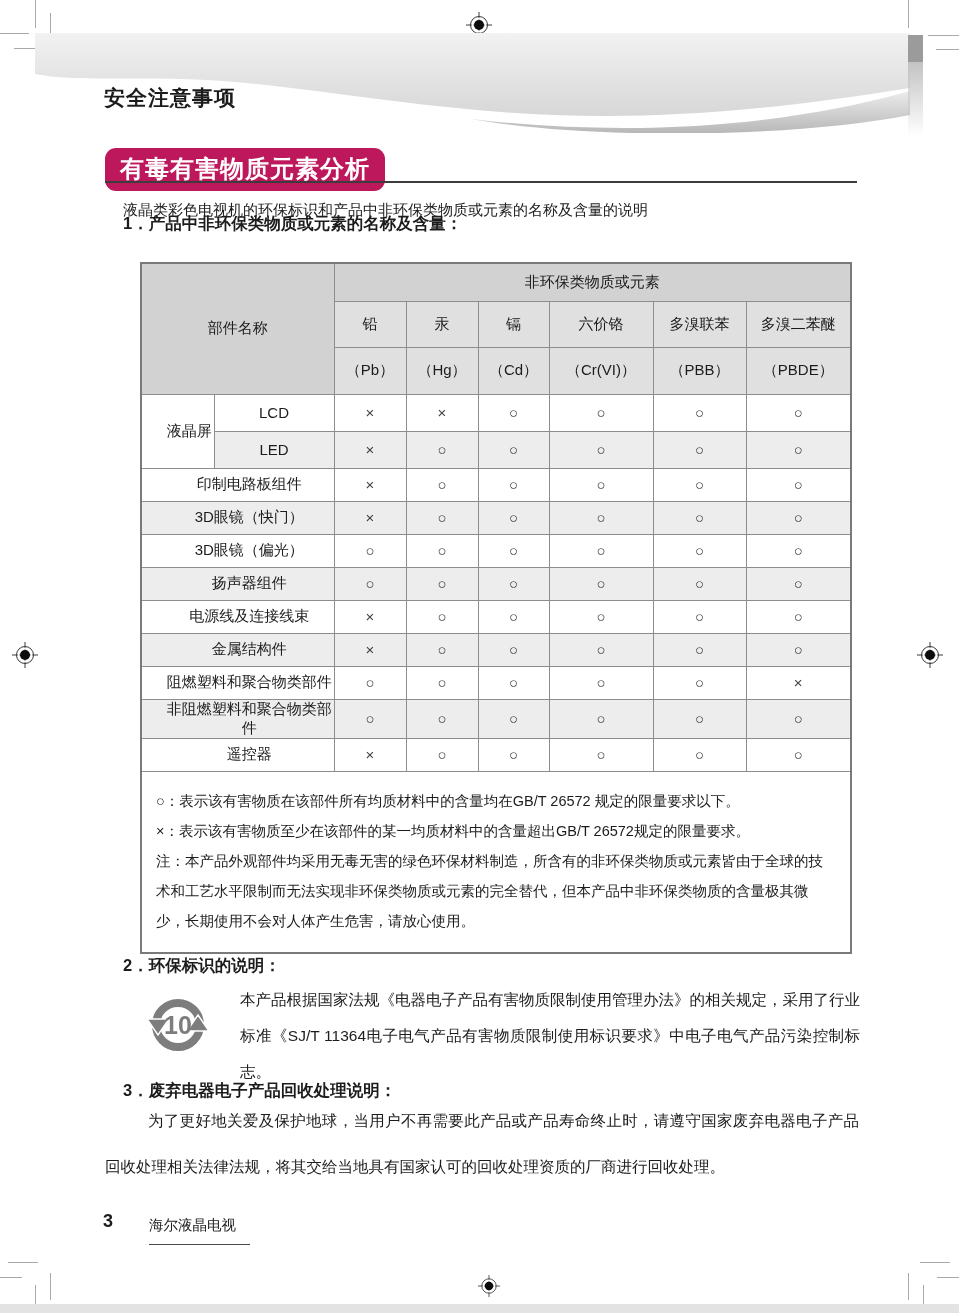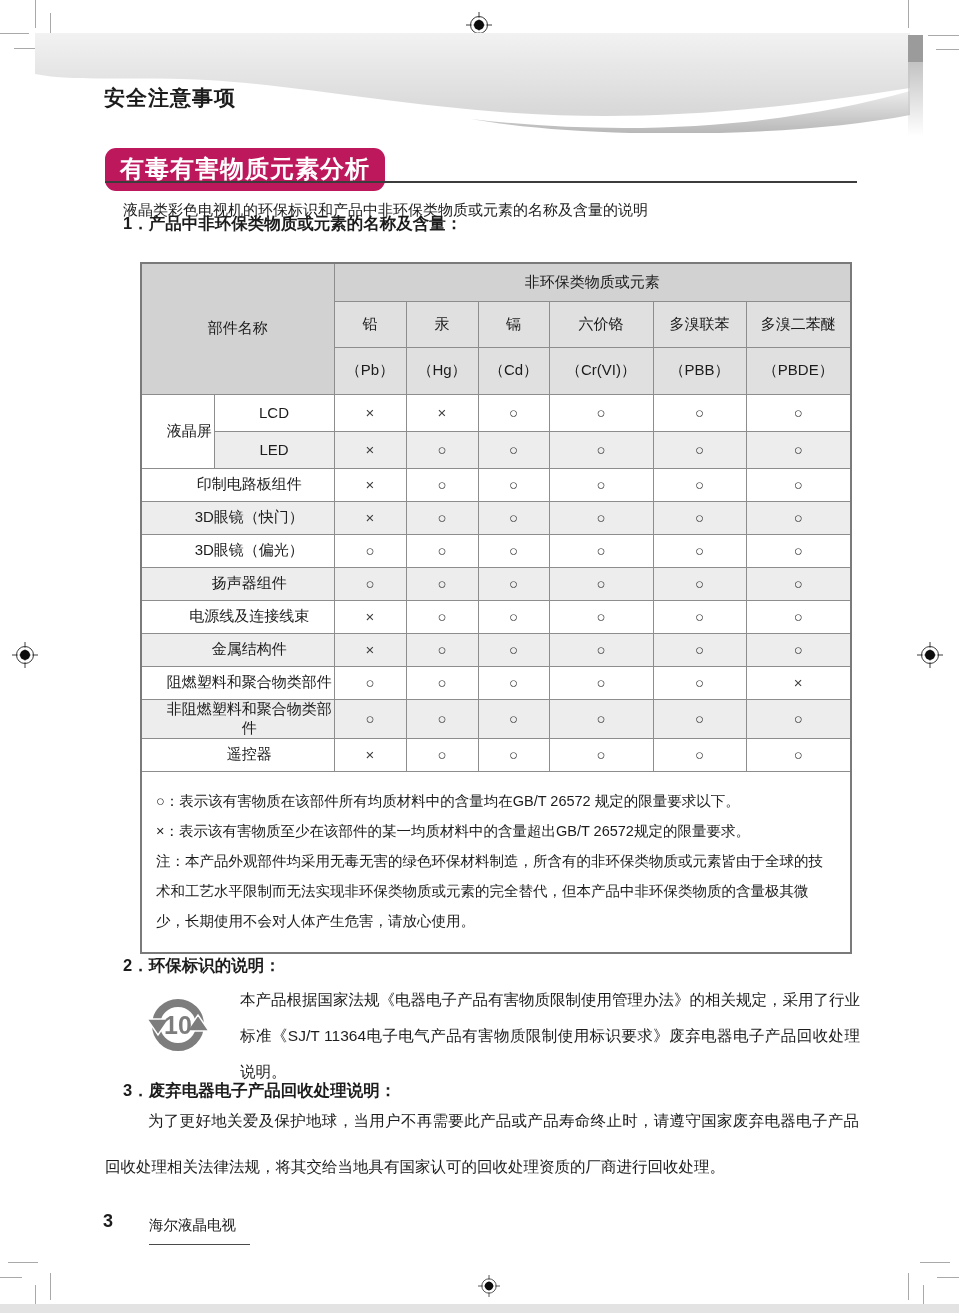--- a/index.html
+++ b/index.html
@@ -289,21 +289,21 @@
     </tbody>
   </table>
 
   <div class="h-num h2">2．环保标识的说明：</div>
   <svg class="epup" viewBox="0 0 64 64">
     <circle cx="32" cy="32" r="22" fill="none" stroke="#7d7d7d" stroke-width="8"></circle>
     <polygon points="1,26 23,26 12,42" fill="#7d7d7d" stroke="#fff" stroke-width="1.5"></polygon>
     <polygon points="41,38 63,38 52,22" fill="#7d7d7d" stroke="#fff" stroke-width="1.5"></polygon>
     <text x="32" y="41" text-anchor="middle" font-size="25" font-weight="bold" fill="#7d7d7d" font-family="Liberation Sans, DejaVu Sans, sans-serif">10</text>
   </svg>
-  <div class="s2-body">本产品根据国家法规《电器电子产品有害物质限制使用管理办法》的相关规定，采用了行业标准《SJ/T 11364电子电气产品有害物质限制使用标识要求》废弃电器电子产品回收处理说明。</div>
+  <div class="s2-body">本产品根据国家法规《电器电子产品有害物质限制使用管理办法》的相关规定，采用了行业标准《SJ/T 11364电子电气产品有害物质限制使用标识要求》中电子电气产品污染控制标志。</div>
 
   <div class="h-num h3">3．废弃电器电子产品回收处理说明：</div>
   <div class="s3-body">为了更好地关爱及保护地球，当用户不再需要此产品或产品寿命终止时，请遵守国家废弃电器电子产品回收处理相关法律法规，将其交给当地具有国家认可的回收处理资质的厂商进行回收处理。</div>
 
   <div class="footer-num">3</div>
   <div class="footer-brand">海尔液晶电视</div>
   <div class="bottom-bar"></div>
 
 </div>
 

